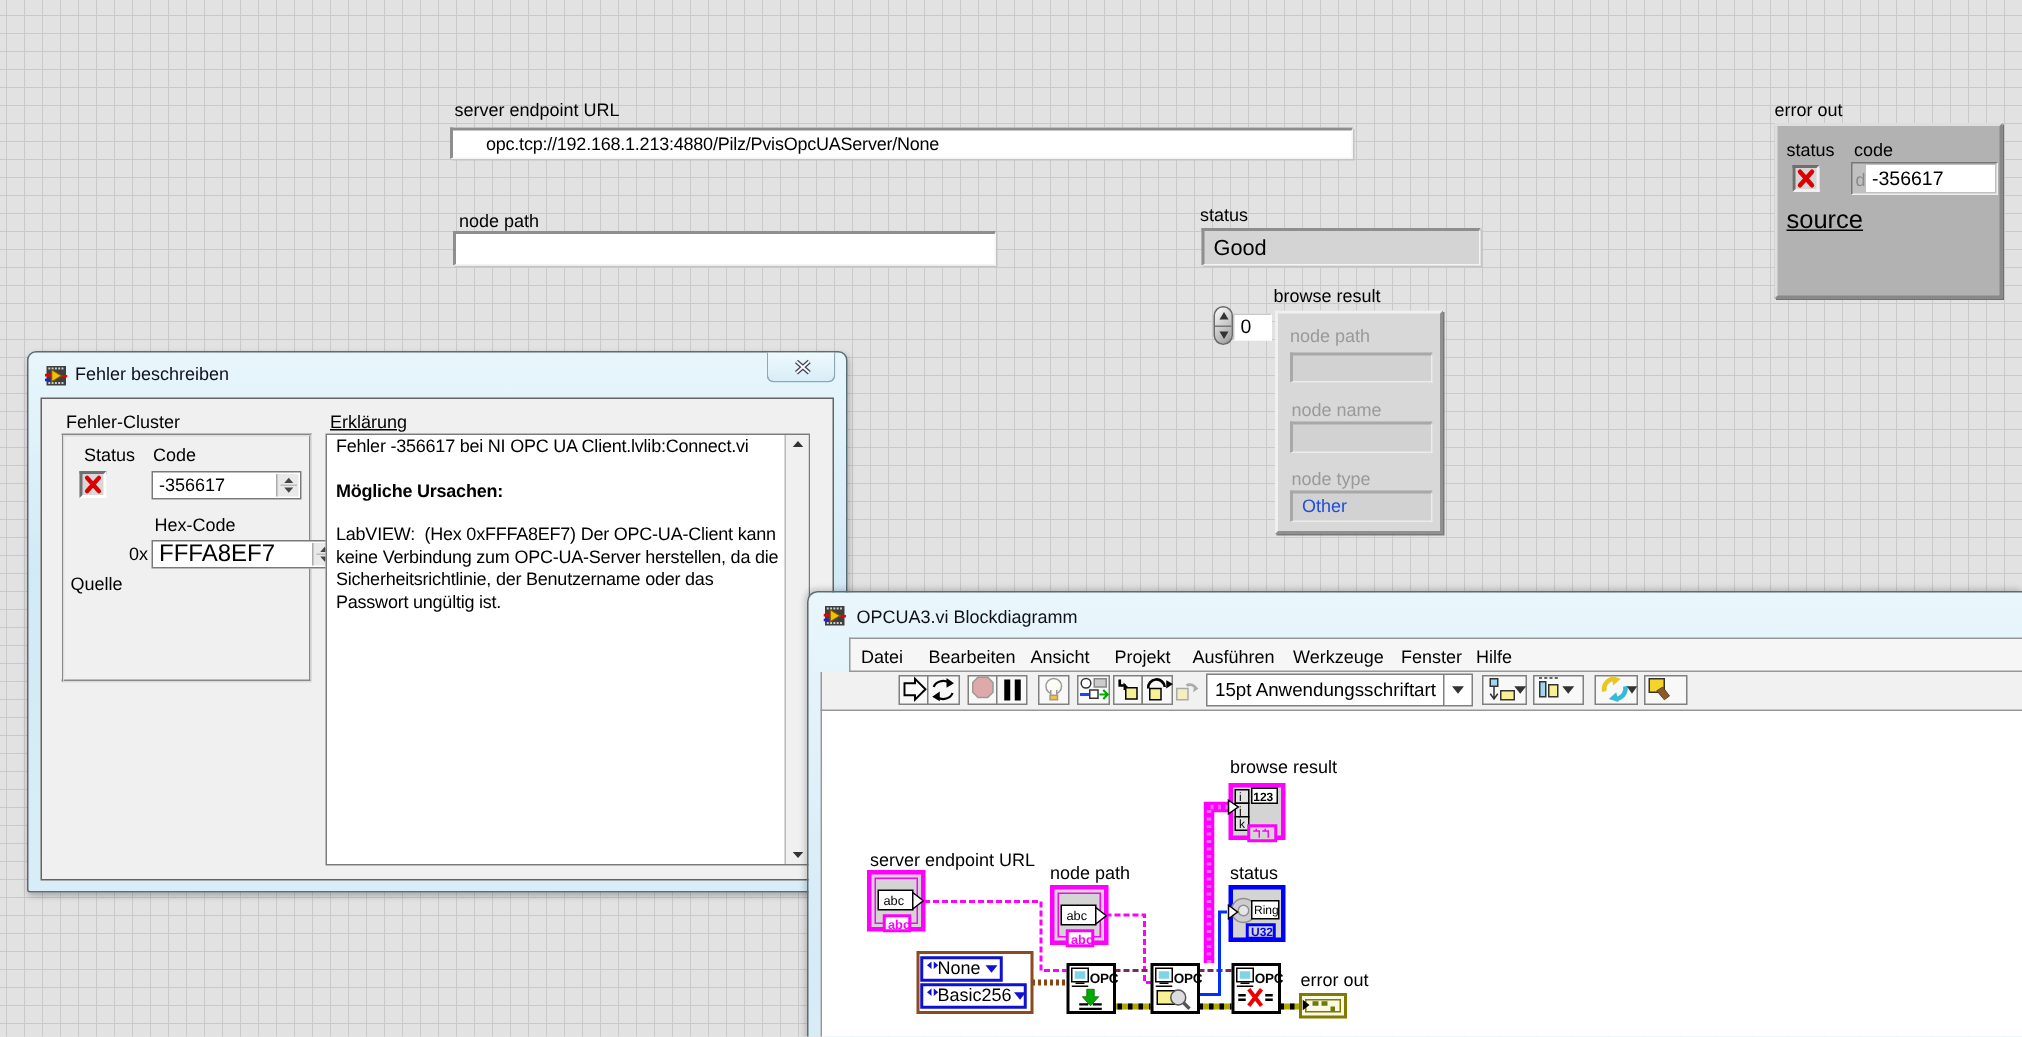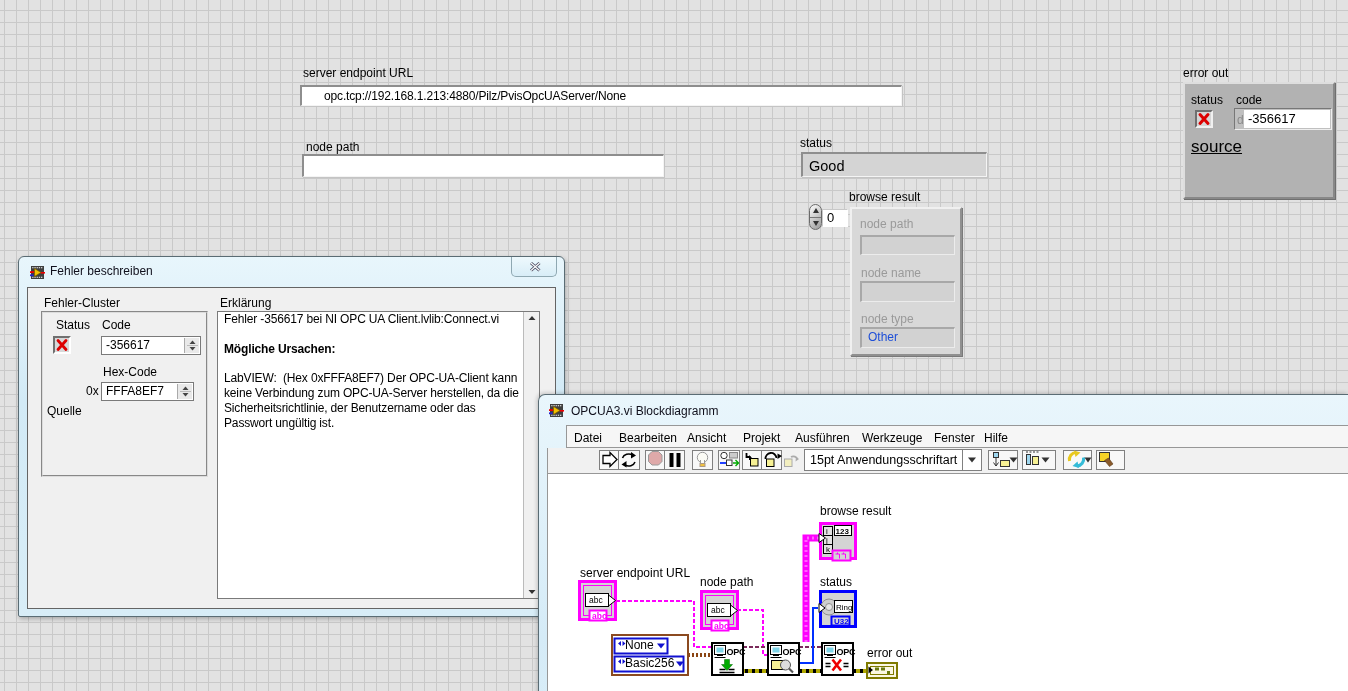--- a/index.html
+++ b/index.html
@@ -53,21 +53,21 @@
       </svg>
  </div>
  <div class="abs" style="left:51px;top:9px;font-size:12px;color:#000;">code</div>
  <div class="abs" style="left:49px;top:24px;width:98px;height:22px;background:#c0c0c0;border-top:1px solid #777;border-left:1px solid #777;border-bottom:1px solid #eee;border-right:1px solid #eee;">
    <div class="abs" style="left:2px;top:4px;font-size:12px;color:#8a8a8a;">d</div>
    <div class="abs" style="left:9px;top:1px;width:86px;height:18px;background:#fff;font-size:13px;line-height:17px;padding-left:4px;">-356617</div>
  </div>
  <div class="abs" style="left:6px;top:53px;font-size:17px;color:#000000;text-decoration:underline;">source</div>
 </div>
 
-<div class="abs" style="left:18px;top:256px;width:547px;height:361px;border:1px solid #5a6c74;border-radius:6px 6px 2px 2px;background:linear-gradient(180deg,#e8f6fc,#d2eaf6 40%,#d8edf7);box-shadow:1px 2px 4px rgba(0,0,0,0.25);">
+<div class="abs" style="left:18px;top:234px;width:547px;height:361px;border:1px solid #5a6c74;border-radius:6px 6px 2px 2px;background:linear-gradient(180deg,#e8f6fc,#d2eaf6 40%,#d8edf7);box-shadow:1px 2px 4px rgba(0,0,0,0.25);">
 
   <svg class="abs" style="left:11px;top:8px;" width="15" height="15" viewBox="0 0 15 15">
     <rect x="1" y="1" width="13" height="13" fill="#3f3f3f"></rect>
     <g fill="#cfcfcf">
         <rect x="2.2" y="2" width="1.3" height="1.3"></rect>
         <rect x="4.4" y="2" width="1.3" height="1.3"></rect>
         <rect x="6.6" y="2" width="1.3" height="1.3"></rect>
         <rect x="8.8" y="2" width="1.3" height="1.3"></rect>
         <rect x="11" y="2" width="1.3" height="1.3"></rect>
         <rect x="2.2" y="11.7" width="1.3" height="1.3"></rect>
@@ -105,32 +105,32 @@
       <div class="abs" style="right:1px;top:1px;width:15px;height:15px;background:#e9e9e9;border-left:1px solid #aaa;">
         <svg width="15" height="15" viewBox="0 0 15 15">
             <path d="M4.5 6 L7.5 2.5 L10.5 6 Z" fill="#444"></path>
             <path d="M4.5 9 L10.5 9 L7.5 12.5 Z" fill="#444"></path>
             <path d="M2 7.5 L13 7.5" stroke="#bbb" stroke-width="1"></path>
           </svg>
       </div>
     </div>
     <div class="abs" style="left:75px;top:77px;font-size:12px;">Hex-Code</div>
     <div class="abs" style="left:58px;top:96px;font-size:12px;">0x</div>
-    <div class="abs" style="left:73px;top:94px;width:93px;height:19px;background:#fff;border:1px solid #7a7a7a;font-size:12px;line-height:17px;padding-left:4px;">FFFA8EF7
+    <div class="abs" style="left:73px;top:94px;width:124px;height:19px;background:#fff;border:1px solid #7a7a7a;font-size:16px;line-height:17px;padding-left:4px;">FFFA8EF7
       <div class="abs" style="right:1px;top:1px;width:15px;height:15px;background:#e9e9e9;border-left:1px solid #aaa;">
         <svg width="15" height="15" viewBox="0 0 15 15">
             <path d="M4.5 6 L7.5 2.5 L10.5 6 Z" fill="#444"></path>
             <path d="M4.5 9 L10.5 9 L7.5 12.5 Z" fill="#444"></path>
             <path d="M2 7.5 L13 7.5" stroke="#bbb" stroke-width="1"></path>
           </svg>
       </div>
     </div>
     <div class="abs" style="left:19px;top:116px;font-size:12px;">Quelle</div>
 
-    <div class="abs" style="left:192px;top:8px;font-size:12px;">Erklärung</div>
+    <div class="abs" style="left:192px;top:8px;font-size:12px;text-decoration:underline;">Erklärung</div>
     <div class="abs" style="left:189px;top:23px;width:323px;height:288px;background:#fff;border:1px solid #7a7a7a;">
       <div class="abs" style="left:6px;top:0px;font-size:12px;letter-spacing:-0.15px;line-height:14.8px;white-space:nowrap;">Fehler -356617 bei NI OPC UA Client.lvlib:Connect.vi<br><br><b>Mögliche Ursachen:</b><br><br>LabVIEW:&nbsp; (Hex&nbsp;0xFFFA8EF7) Der OPC-UA-Client kann<br>keine Verbindung zum OPC-UA-Server herstellen, da die<br>Sicherheitsrichtlinie, der Benutzername oder das<br>Passwort ungültig ist.</div>
       <div class="abs" style="right:0;top:0;width:16px;height:100%;background:#f0f0f0;border-left:1px solid #bbb;">
         <svg width="16" height="286" viewBox="0 0 16 286">
             <path d="M4.5 8 L8 4 L11.5 8 Z" fill="#333"></path>
             <path d="M4.5 278 L11.5 278 L8 282 Z" fill="#333"></path>
           </svg>
       </div>
     </div>
   </div>

